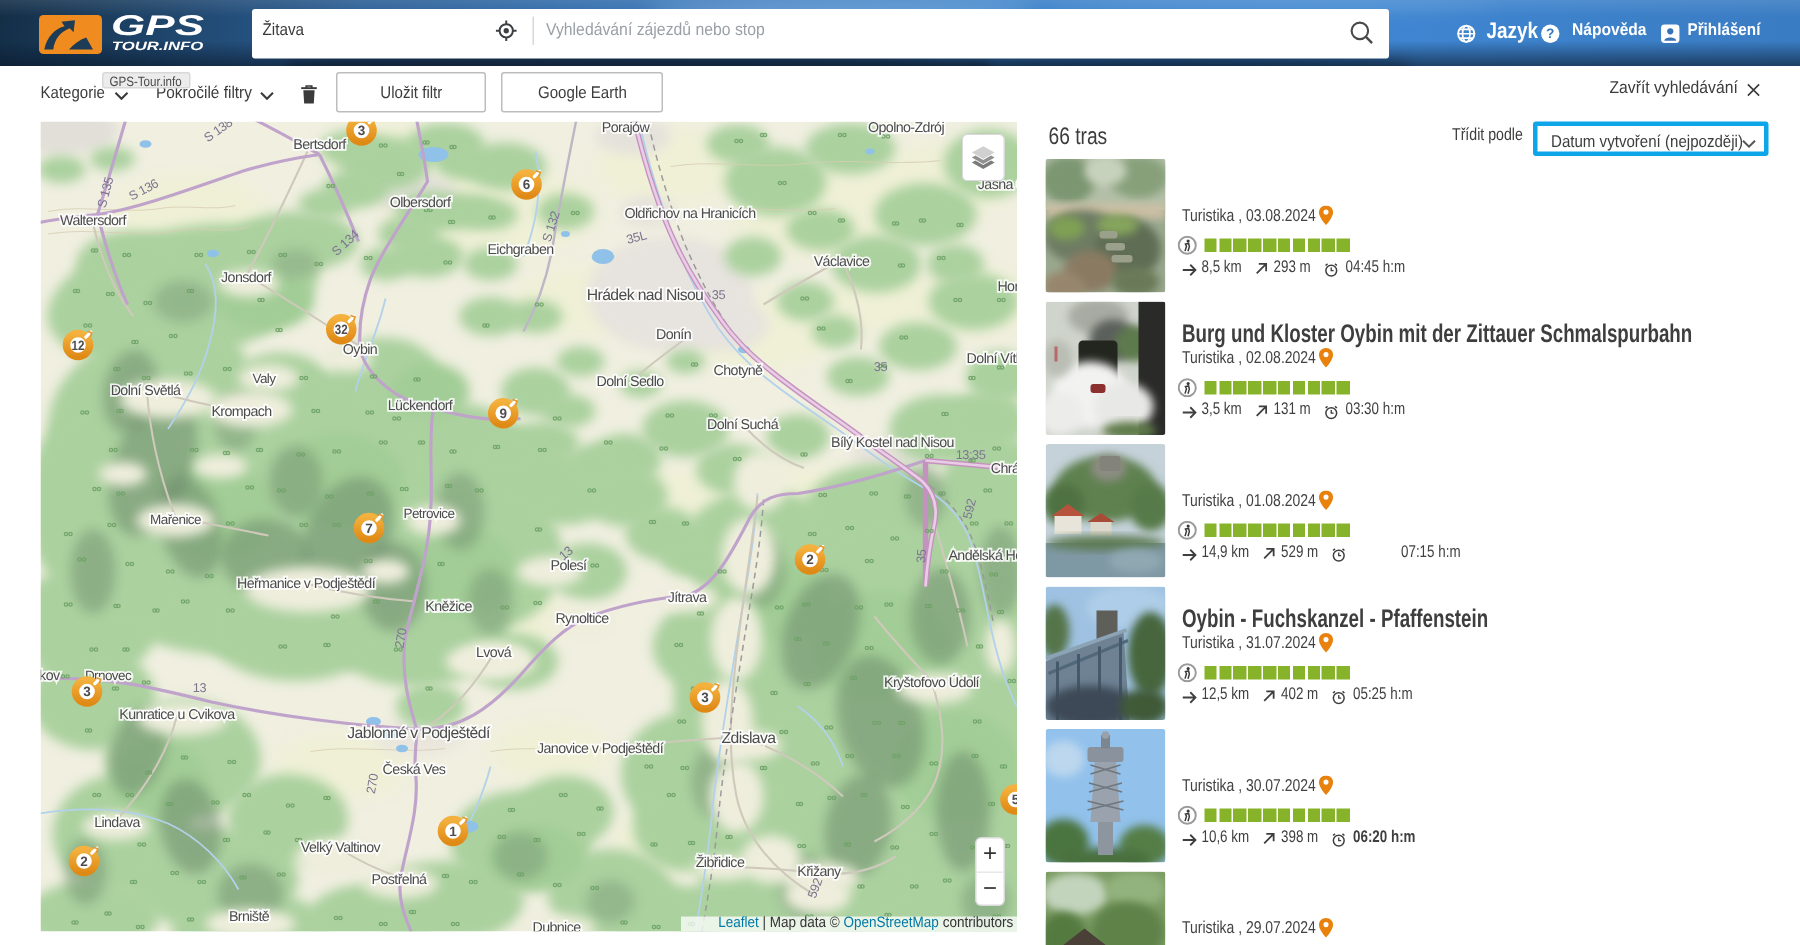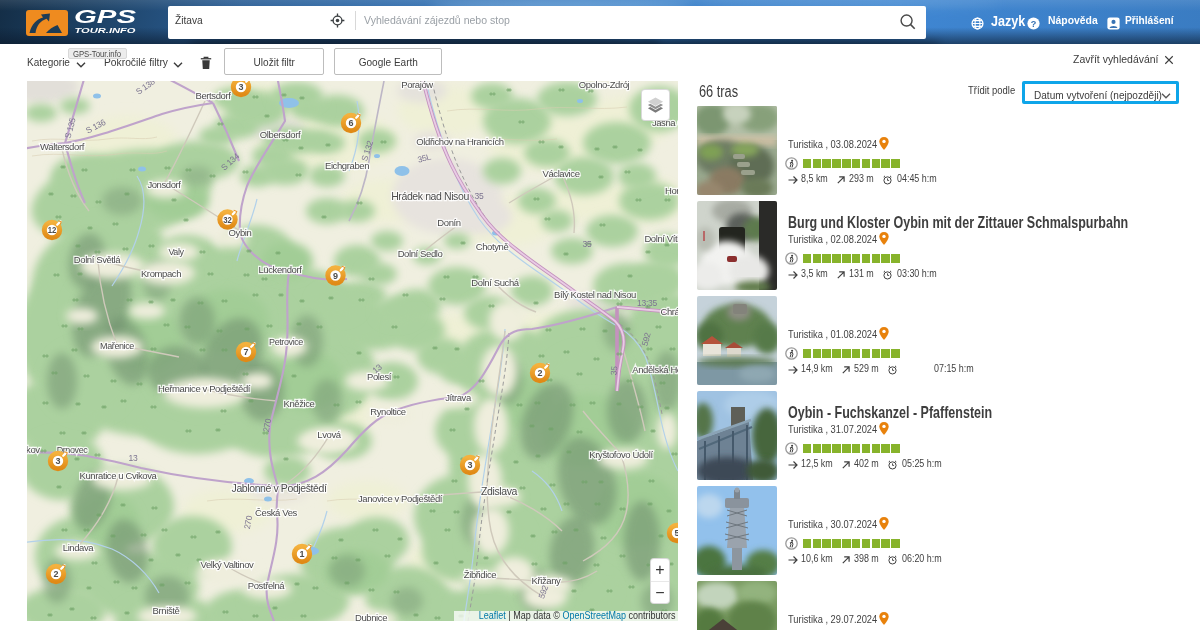--- a/index.html
+++ b/index.html
@@ -1416,21 +1416,21 @@
       <span class="ab" style="left:103.5px;top:0px;"><span class="sx" style="transform:scaleX(0.79)">10,6 km</span></span>
       <span class="ab" style="left:145.3px;top:2.5px"><svg width="8" height="8" viewBox="0 0 8 8">
           <path d="M0.8 7.2 L6.6 1.4 M2.2 0.9 H7.1 V5.8" fill="none" stroke="#3f3f3f" stroke-width="1.2"></path>
         </svg></span>
       <span class="ab" style="left:156.55800000000002px;top:0px;"><span class="sx" style="transform:scaleX(0.79)">398 m</span></span>
       <span class="ab" style="left:191.4px;top:2px"><svg width="9" height="10" viewBox="0 0 9 10">
           <circle cx="4.5" cy="5.4" r="3.6" fill="none" stroke="#3f3f3f" stroke-width="1"></circle>
           <path d="M4.5 3.4 V5.4 H6.1" fill="none" stroke="#3f3f3f" stroke-width="0.9"></path>
           <path d="M0.7 2 L2 0.9 M8.3 2 L7 0.9" stroke="#3f3f3f" stroke-width="1"></path>
         </svg></span>
-      <span class="ab" style="left:205.36400000000003px;top:0px;"><span class="sx" style="transform:scaleX(0.79)">06:20 h:m</span></span>
+      <span class="ab" style="left:205.36400000000003px;top:0px;font-weight:bold;"><span class="sx" style="transform:scaleX(0.79)">06:20 h:m</span></span>
     </div>
   </div>
 <div class="item" style="top:581px">
     <div class="thumb"><svg width="80" height="89" viewBox="0 0 80 89">
         <defs>
           <filter id="tb6" x="-30%" y="-30%" width="160%" height="160%">
             <feGaussianBlur stdDeviation="3"></feGaussianBlur>
           </filter>
         </defs>
         <rect width="80" height="89" fill="#7a9b62"></rect>

